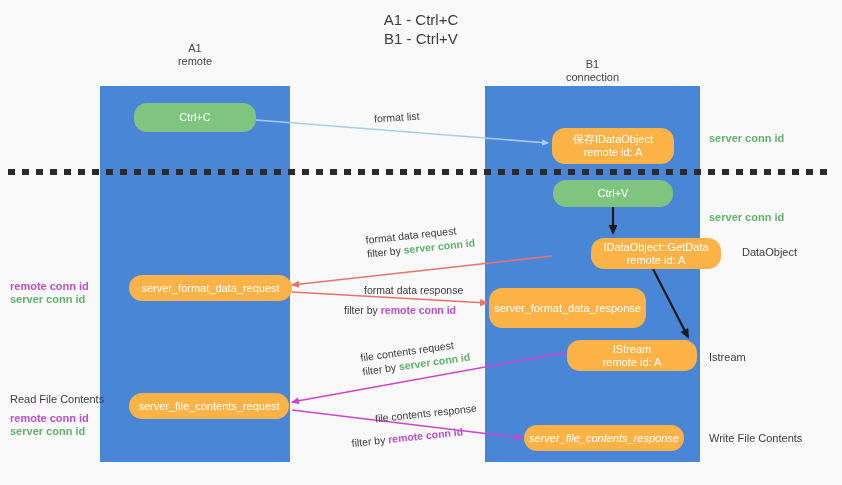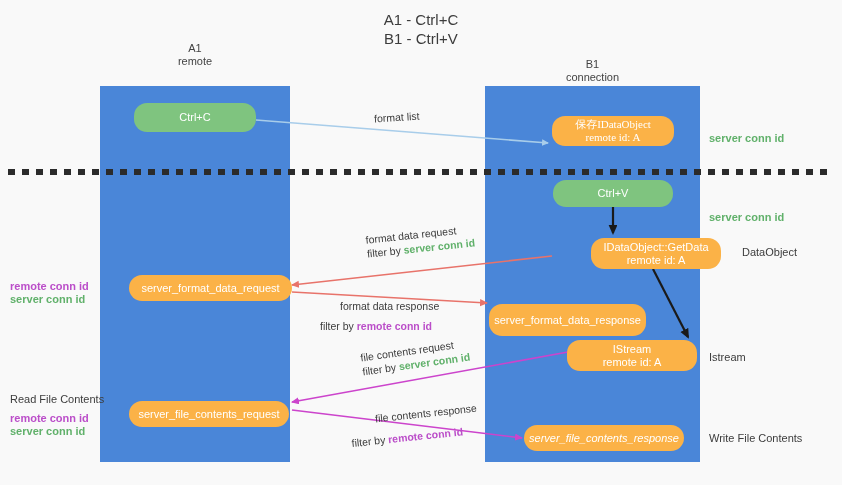--- a/index.html
+++ b/index.html
@@ -151,39 +151,39 @@
   </svg>
 
   <div class="node green" style="left:134px; top:103px; width:122px; height:29px;">
     <span>Ctrl+C</span>
   </div>
 
   <div class="node orange" style="left:129px; top:275px; width:163px; height:26px;justify-content:center;">
     <span>server_format_data_request</span>
   </div>
 
-  <div class="node orange" style="left:129px; top:393px; width:160px; height:26px;margin-top:8px;">
+  <div class="node orange" style="left:129px; top:393px; width:160px; height:26px;">
     <span>server_file_contents_request</span>
   </div>
 
-  <div class="node orange" style="left:552px; top:116px; width:122px; height:30px;font-family:Liberation Serif, serif;">
+  <div class="node orange" style="left:552px; top:128px; width:122px; height:36px;">
     <span>保存IDataObject</span>
     <span>remote id: A</span>
   </div>
 
   <div class="node green" style="left:553px; top:180px; width:120px; height:27px;">
     <span>Ctrl+V</span>
   </div>
 
   <div class="node orange" style="left:551px; top:238px; width:130px; height:31px;margin-left:40px;">
     <span>IDataObject::GetData</span>
     <span>remote id: A</span>
   </div>
 
-  <div class="node orange" style="left:489px; top:304px; width:157px; height:32px;">
+  <div class="node orange" style="left:489px; top:288px; width:157px; height:40px;">
     <span>server_format_data_response</span>
   </div>
 
   <div class="node orange" style="left:567px; top:340px; width:130px; height:31px;">
     <span>IStream</span>
     <span>remote id: A</span>
   </div>
 
   <div class="node orange" style="left:524px; top:425px; width:160px; height:26px;font-style:italic;">
     <span>server_file_contents_response</span>
@@ -193,21 +193,21 @@
     <span>format list</span>
   </div>
 
   <div class="edge-label" style="left:366px; top:227px; transform:rotate(-6deg);">
     <div>format data request</div>
     <div>
       <span>filter by </span><span class="hl-green">server conn id</span>
     </div>
   </div>
 
-  <div class="edge-label" style="left:340px; top:283px;margin-top:16px;">
+  <div class="edge-label" style="left:364px; top:283px;">
     <div>format data response</div>
     <div style="margin-top:6px; margin-left:-20px;">
       <span>filter by </span><span class="hl-purple">remote conn id</span>
     </div>
   </div>
 
   <div class="edge-label" style="left:361px; top:343px; transform:rotate(-8deg);">
     <div>file contents request</div>
     <div>
       <span>filter by </span><span class="hl-green">server conn id</span>

